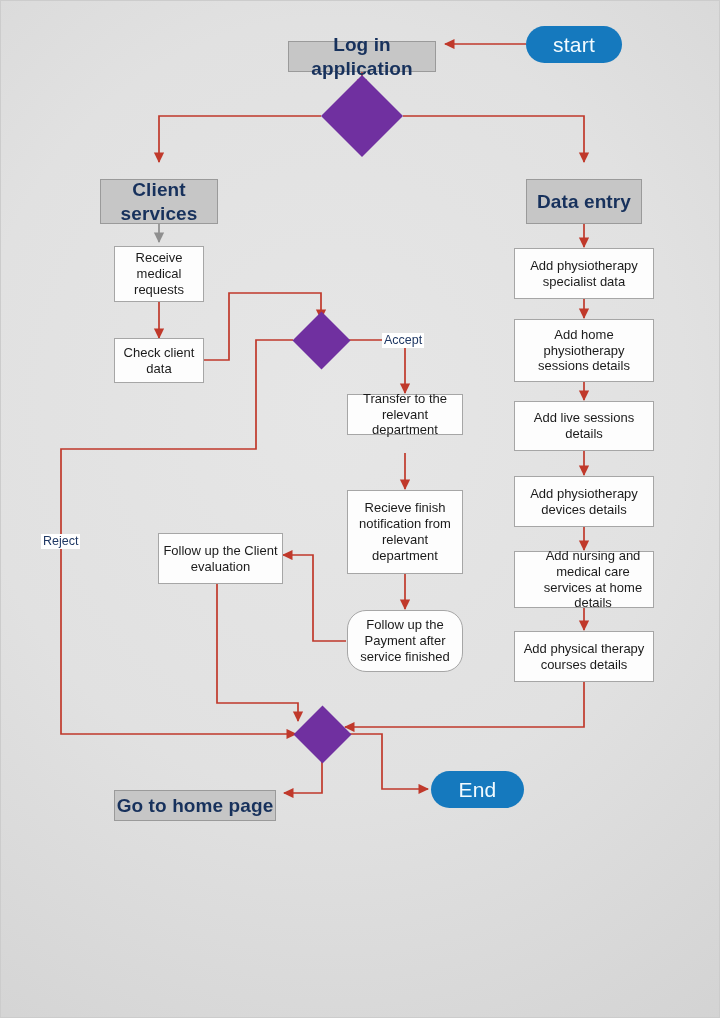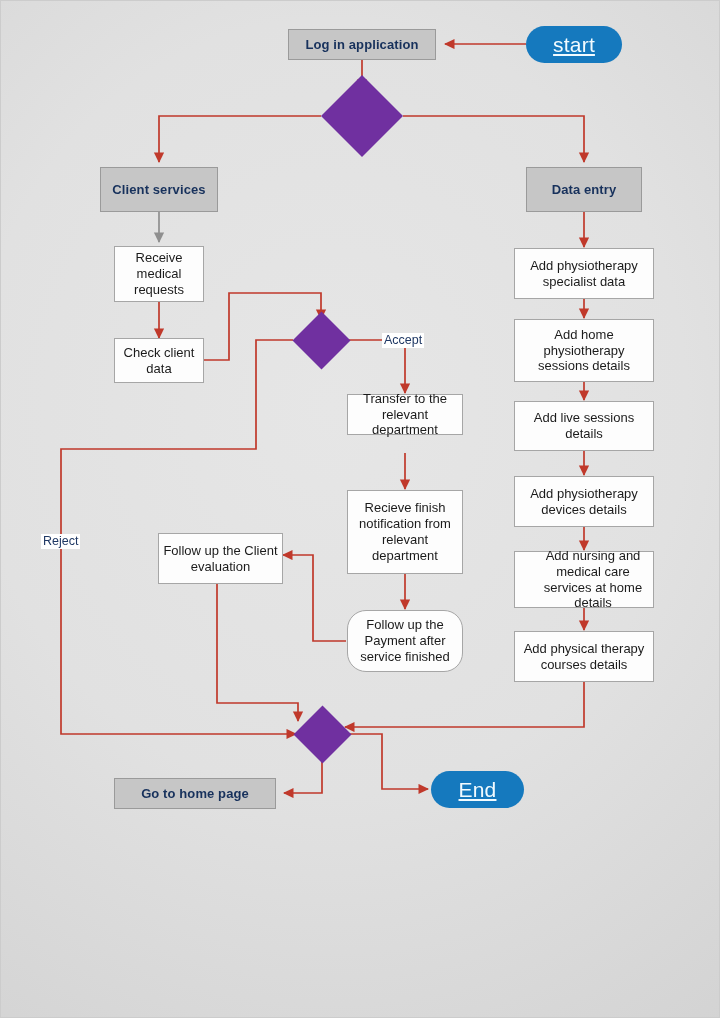--- a/index.html
+++ b/index.html
@@ -34,39 +34,39 @@
     text-align: center;
     line-height: 1.22;
     z-index: 3;
   }
   
   .hdr {
     background: #c6c6c6;
     border: 1.5px solid #9a9a9a;
     color: #17315c;
     font-weight: bold;
-    font-size: 13px;
+    font-size: 19px;
     letter-spacing: .1px;
+    margin-top: 12px;
   }
   
   .proc {
     background: #fdfdfd;
     border: 1.5px solid #a6a6a6;
     color: #1b1b1b;
     font-size: 13px;
     padding: 2px 4px;
   }
   
   .term {
     background: #1579be;
     border-radius: 999px;
     color: #f2fbff;
     font-size: 21px;
     letter-spacing: .2px;
-    text-decoration: underline;
   }
   
   .diamond {
     background: #7030a0;
     transform: rotate(45deg);
     z-index: 3;
     position: absolute;
   }
   
   .elabel {

